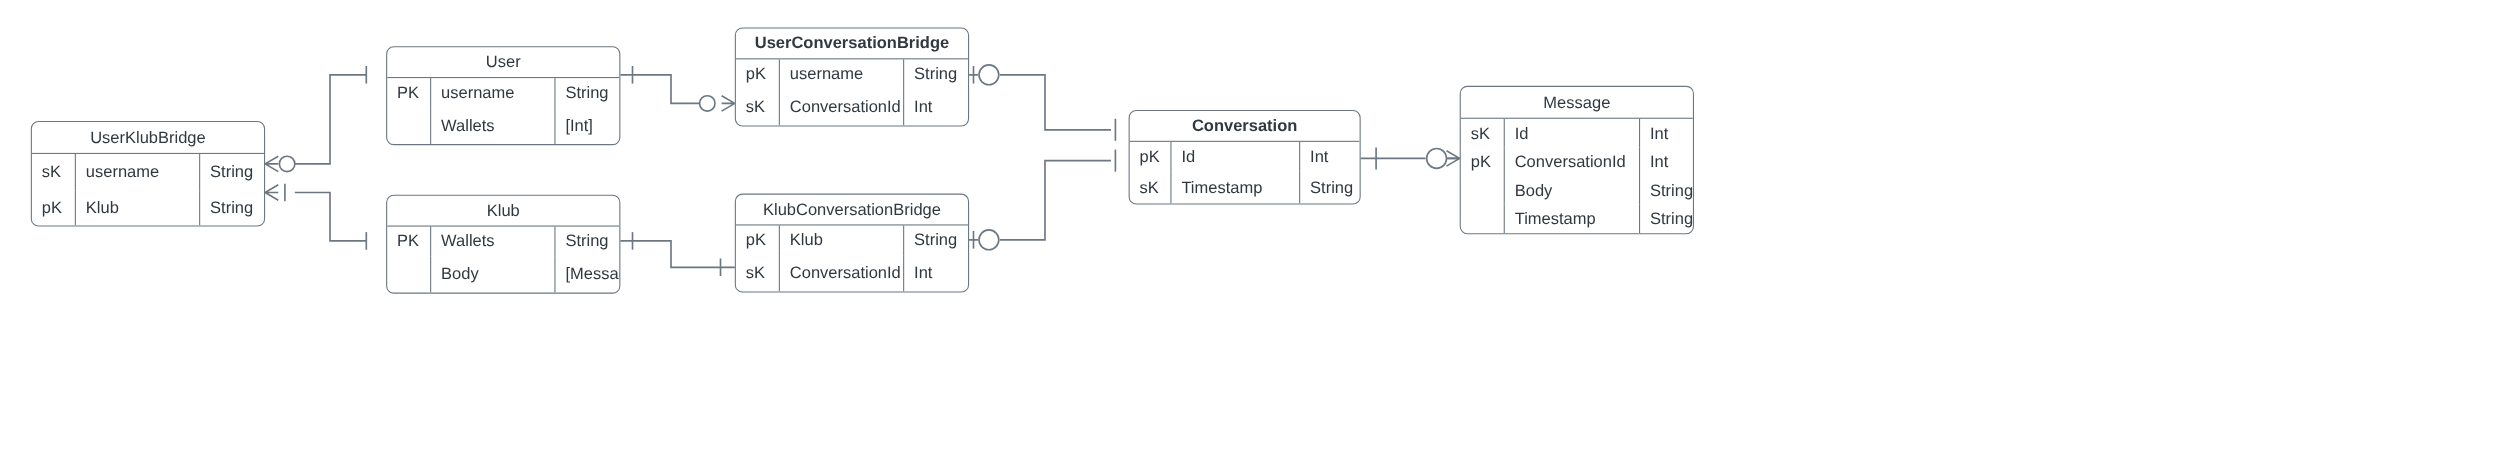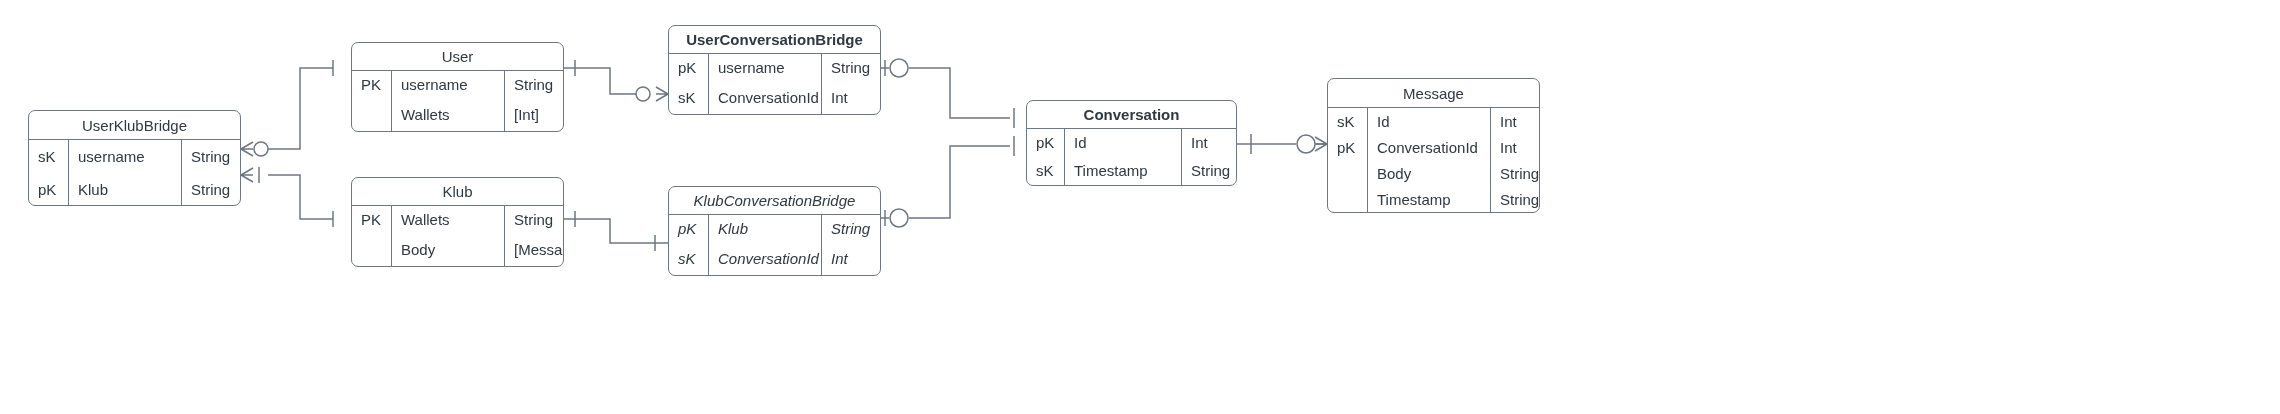--- a/index.html
+++ b/index.html
@@ -70,21 +70,21 @@
   }
   .cell-type {
     padding-left: 9px;
   }
   .e-user        { left: 351px; top: 25px;  width: 213px; margin-top: 17px; }
   .e-ucb         { left: 668px; top: 25px;  width: 213px; }
   .e-ukb         { left: 28px;  top: 110px; width: 213px; }
   .e-conv        { left: 1026px; top: 100px; width: 211px; }
   .e-msg         { left: 1327px; top: 78px;  width: 213px; }
   .e-klub        { left: 351px; top: 177px; width: 213px; }
-  .e-kcb         { left: 668px; top: 186px; width: 213px; font-style: italic; }
+  .e-kcb         { left: 668px; top: 176px; width: 213px; }
 </style>
 </head>
 <body>
 
 <div id="canvas">
 
   <svg id="edge-layer" viewBox="0 0 2280 414" xmlns="http://www.w3.org/2000/svg">
     <g fill="none" stroke="#6d7782" stroke-width="1.5" stroke-linecap="butt">
 
       <path d="M 268 149 L 300 149 L 300 68 L 333 68"></path>

